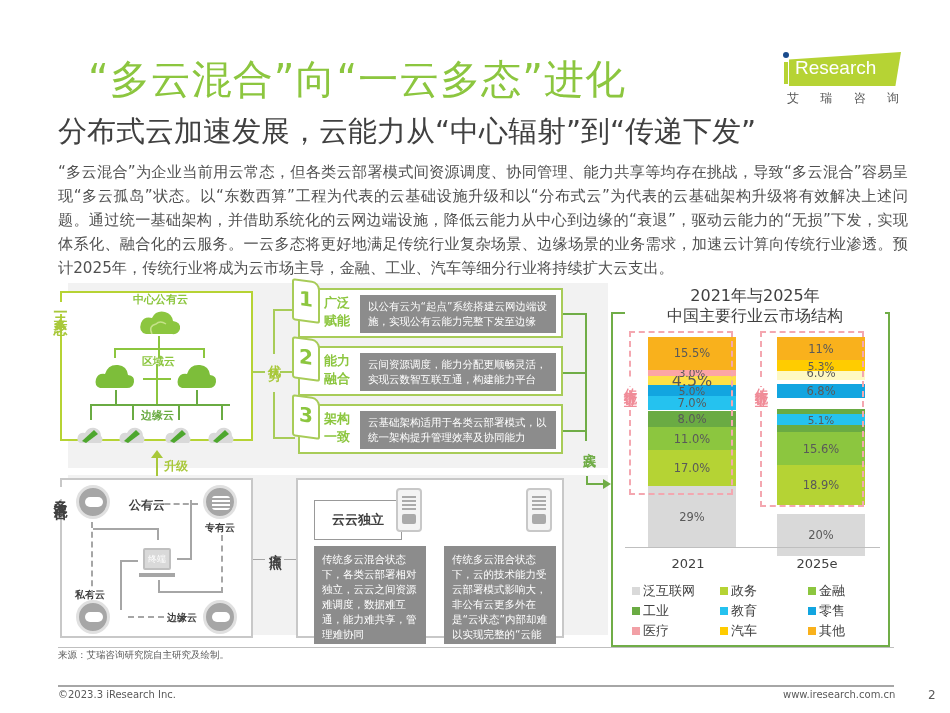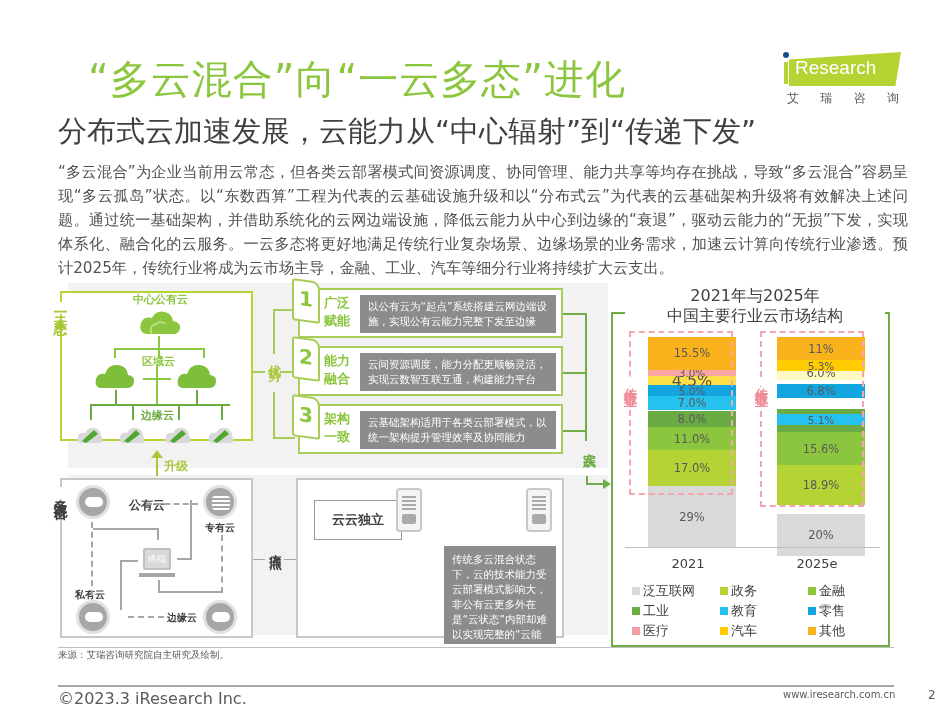--- a/index.html
+++ b/index.html
@@ -52,21 +52,21 @@
   .pink-label { position:absolute; color:#f08c98; font-size:13px; writing-mode: vertical-rl; text-orientation: upright; letter-spacing: 2px; font-weight:bold; }
   .xaxis { left: 625px; top: 547px; width: 255px; height: 1px; background:#bfbfbf; }
   .xlab { position:absolute; top: 556px; font-size:13px; color:#404040; width:80px; text-align:center; }
   .legend { left: 632px; top: 582px; width: 250px; display:grid; grid-template-columns: 88px 88px 74px; row-gap: 2px; font-size:13px; color:#404040; }
   .leg-item { display:flex; align-items:center; gap:3px; white-space:nowrap; }
   .leg-sw { width:8px; height:8px; display:inline-block; }
 
   .notes { left: 58px; top: 648px; width: 850px; font-size: 9.5px; line-height: 13px; color:#595959; }
   .notes-rule { left: 58px; top: 647px; width: 836px; height: 1px; background:#bfbfbf; }
   .foot-rule { left: 58px; top: 685px; width: 836px; height: 2px; background:#a6a6a6; }
-  .footer-left { left: 58px; top: 689px; font-size: 16px; color:#595959; }
+  .footer-left { left: 58px; top: 689px; font-size: 10px; color:#595959; }
   .footer-right { left: 783px; top: 689px; font-size: 10px; color:#595959; }
   .page-num { left: 928px; top: 688px; font-size: 12px; color:#595959; }
 
   .line { position:absolute; background:#8cc63f; }
   .line-g { position:absolute; background:#a8cc58; }
 </style>
 </head>
 <body>
 
 <div class="abs title-main">“多云混合”向“一云多态”进化</div>
@@ -217,20 +217,21 @@
 <div class="abs" style="left:158px; top:591px; width:63px; height:2px; background:#a6a6a6;"></div>
 
 <div class="abs" style="left:253px; top:559px; width:12px; height:1px; background:#a6a6a6;"></div>
 <div class="abs vlabel" style="left:266px; top:543px; color:#404040; font-size:13px;">痛点</div>
 <div class="abs" style="left:284px; top:559px; width:12px; height:1px; background:#a6a6a6;"></div>
 
 <div class="abs frame-grey" style="left:296px; top:478px; width:268px; height:160px; background:#fff;"></div>
 
 <div class="pain-card" style="left:300px;">
   <div class="pain-head">云云独立</div>
+  <div class="pain-desc">传统多云混合状态下，各类云部署相对独立，云云之间资源难调度，数据难互通，能力难共享，管理难协同</div>
   <div class="pain-doc" style="left:96px; top:-2px;"></div>
 </div>
 <div class="pain-card" style="left:430px;">
   <div class="pain-desc">传统多云混合状态下，云的技术能力受云部署模式影响大，非公有云更多外在是“云状态”内部却难以实现完整的“云能力”</div>
   <div class="pain-doc" style="left:96px; top:-2px;"></div>
 </div>
 
 <div class="abs chart-frame"></div>
 <div class="abs" style="left:611px; top:312px; width:14px; height:2px; background:#70ad47;"></div>
 <div class="abs" style="left:876px; top:312px; width:14px; height:2px; background:#70ad47;"></div>

